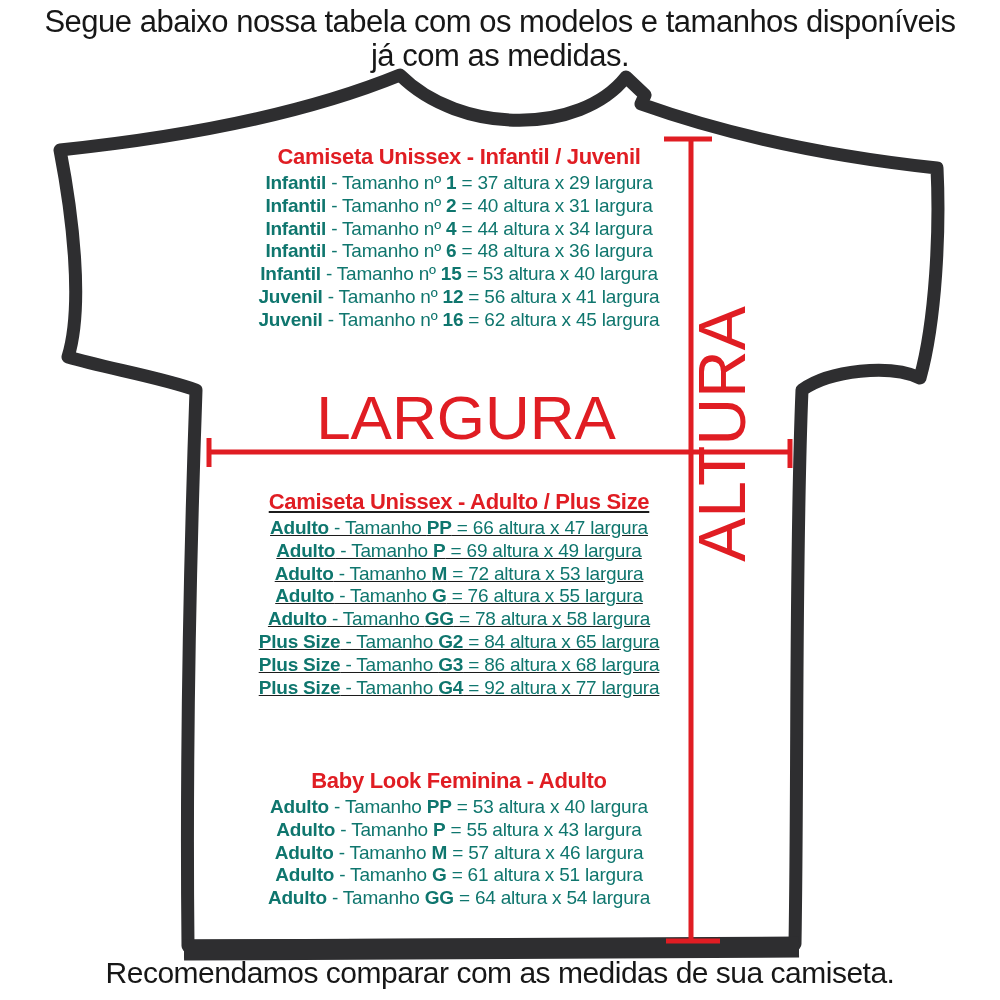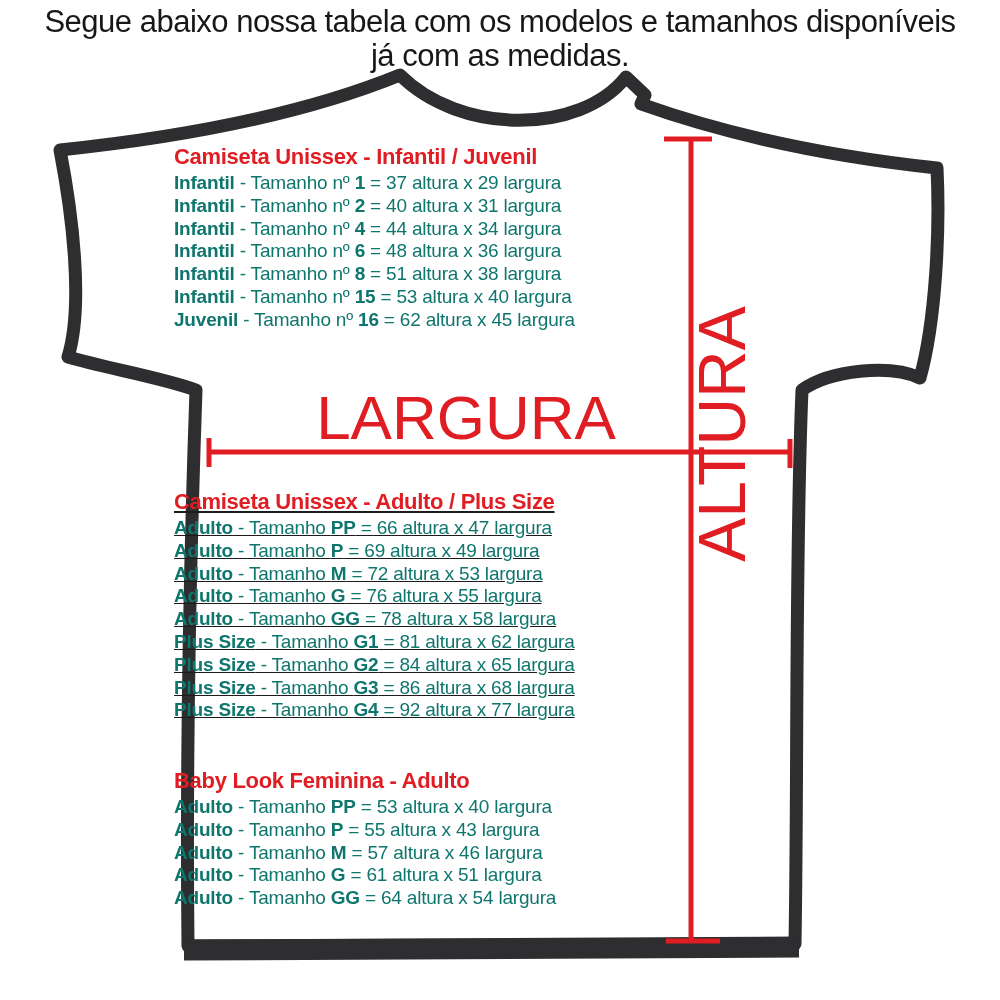--- a/index.html
+++ b/index.html
@@ -22,21 +22,21 @@
     text-align:center;
     font-size:30px;line-height:34px;letter-spacing:-0.5px;
     color:#171717;
   }
   .diagram{position:absolute;left:0;top:0;width:1000px;height:1000px;}
   .diagram svg{position:absolute;left:0;top:0;}
   .outline{stroke:#2e2e30;fill:none;stroke-width:13;stroke-linejoin:round;stroke-linecap:round;}
   .hem{stroke:#2e2e30;fill:none;stroke-width:21;stroke-linecap:butt;}
   .redline{stroke:#e01d23;fill:none;stroke-width:5;stroke-linecap:butt;}
   .section{
-    position:absolute;left:174px;width:530px;text-align:left;
+    position:absolute;left:194px;width:530px;text-align:center;
   }
   .s1{top:144px;}
   .s2{top:489px;text-decoration:underline;}
   .s3{top:768px;}
   .stitle{
     font-size:22px;font-weight:bold;color:#e01d23;line-height:26px;margin-bottom:2px;
     letter-spacing:-0.3px;
   }
   .rows{font-size:19px;line-height:22.8px;color:#0f766e;letter-spacing:-0.2px;}
   .rows b{font-weight:bold;}
@@ -89,51 +89,51 @@
       <path class="redline" d="M 666 941 L 720 941"></path>
     </svg>
 
     <div class="section s1">
       <div class="stitle">Camiseta Unissex - Infantil / Juvenil</div>
       <div class="rows">
           <div><b>Infantil</b> - Tamanho nº <b>1</b> = 37 altura x 29 largura</div>
           <div><b>Infantil</b> - Tamanho nº <b>2</b> = 40 altura x 31 largura</div>
           <div><b>Infantil</b> - Tamanho nº <b>4</b> = 44 altura x 34 largura</div>
           <div><b>Infantil</b> - Tamanho nº <b>6</b> = 48 altura x 36 largura</div>
-          <div><b>Infantil</b> - Tamanho nº <b>8</b> = 51 altura x 38 largura</div>
           <div><b>Infantil</b> - Tamanho nº <b>15</b> = 53 altura x 40 largura</div>
+          <div><b>Juvenil</b> - Tamanho nº <b>12</b> = 56 altura x 41 largura</div>
           <div><b>Juvenil</b> - Tamanho nº <b>16</b> = 62 altura x 45 largura</div>
         </div>
     </div>
 
     <div class="largura-label">LARGURA</div>
 
     <div class="section s2">
       <div class="stitle">Camiseta Unissex - Adulto / Plus Size</div>
       <div class="rows">
           <div><b>Adulto</b> - Tamanho <b>PP</b> = 66 altura x 47 largura</div>
           <div><b>Adulto</b> - Tamanho <b>P</b> = 69 altura x 49 largura</div>
           <div><b>Adulto</b> - Tamanho <b>M</b> = 72 altura x 53 largura</div>
           <div><b>Adulto</b> - Tamanho <b>G</b> = 76 altura x 55 largura</div>
           <div><b>Adulto</b> - Tamanho <b>GG</b> = 78 altura x 58 largura</div>
-          <div><b>Plus Size</b> - Tamanho <b>G1</b> = 81 altura x 62 largura</div>
           <div><b>Plus Size</b> - Tamanho <b>G2</b> = 84 altura x 65 largura</div>
           <div><b>Plus Size</b> - Tamanho <b>G3</b> = 86 altura x 68 largura</div>
           <div><b>Plus Size</b> - Tamanho <b>G4</b> = 92 altura x 77 largura</div>
         </div>
     </div>
 
     <div class="section s3">
       <div class="stitle">Baby Look Feminina - Adulto</div>
       <div class="rows">
           <div><b>Adulto</b> - Tamanho <b>PP</b> = 53 altura x 40 largura</div>
           <div><b>Adulto</b> - Tamanho <b>P</b> = 55 altura x 43 largura</div>
           <div><b>Adulto</b> - Tamanho <b>M</b> = 57 altura x 46 largura</div>
           <div><b>Adulto</b> - Tamanho <b>G</b> = 61 altura x 51 largura</div>
           <div><b>Adulto</b> - Tamanho <b>GG</b> = 64 altura x 54 largura</div>
         </div>
     </div>
 
     <div class="altura-label">ALTURA</div>
   </div>
 
+  <div class="ftr">Recomendamos comparar com as medidas de sua camiseta.</div>
 
 </div>
 
 </body></html>

